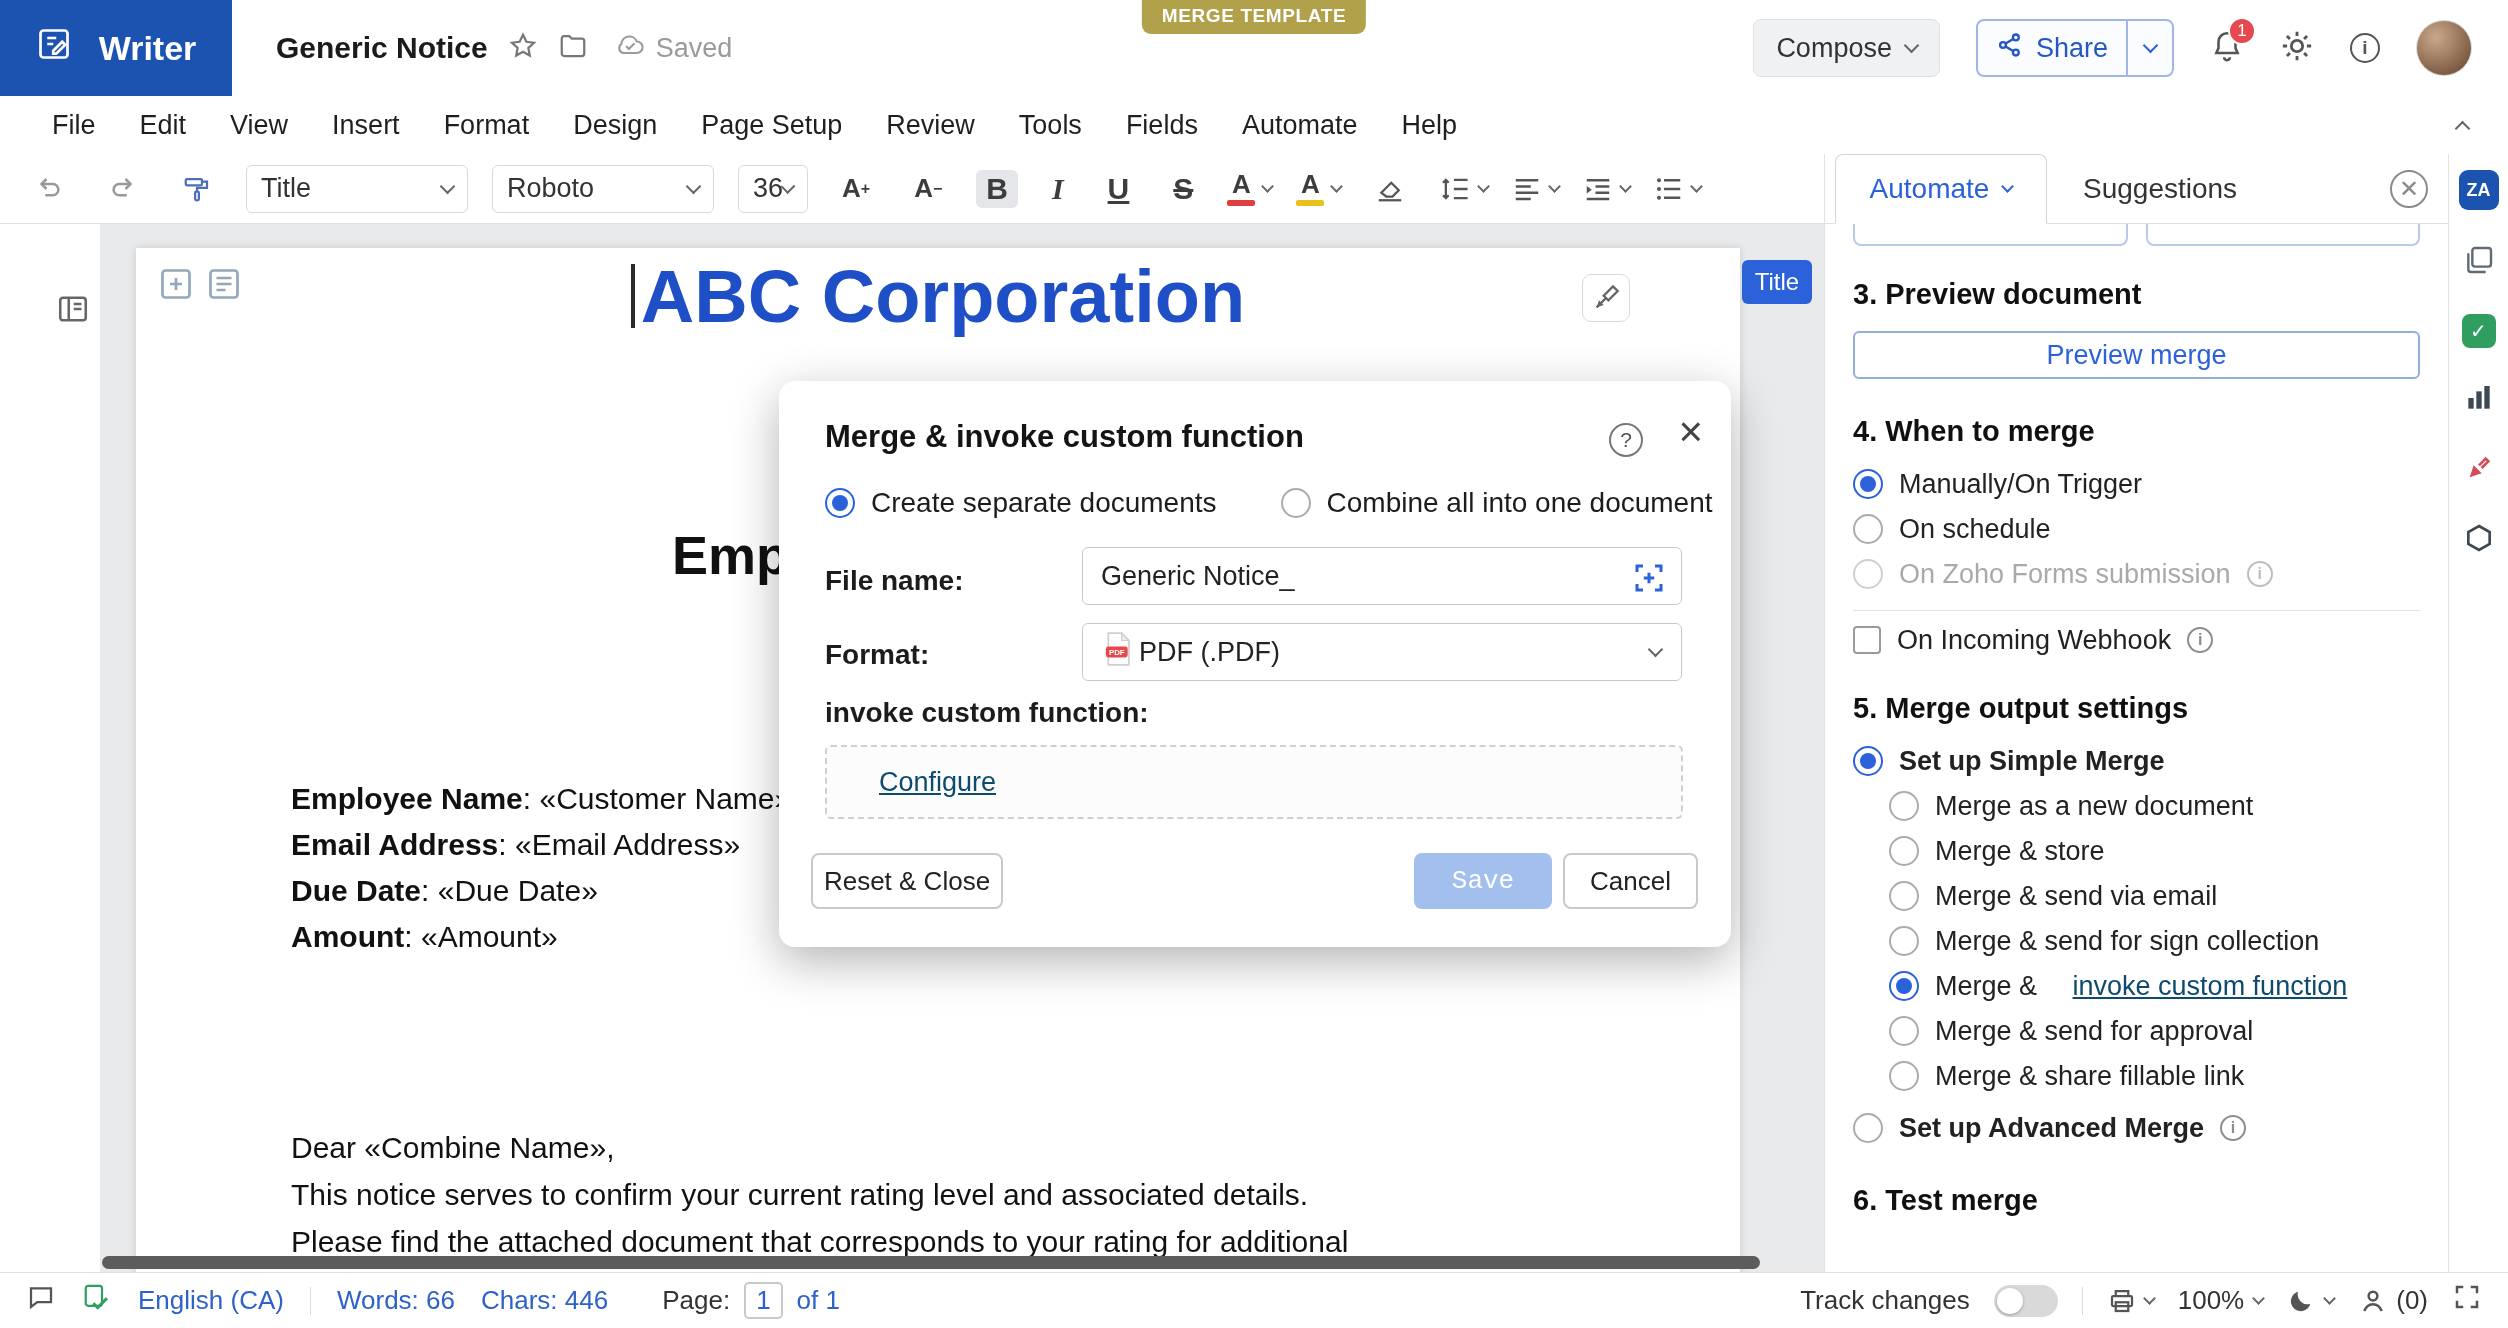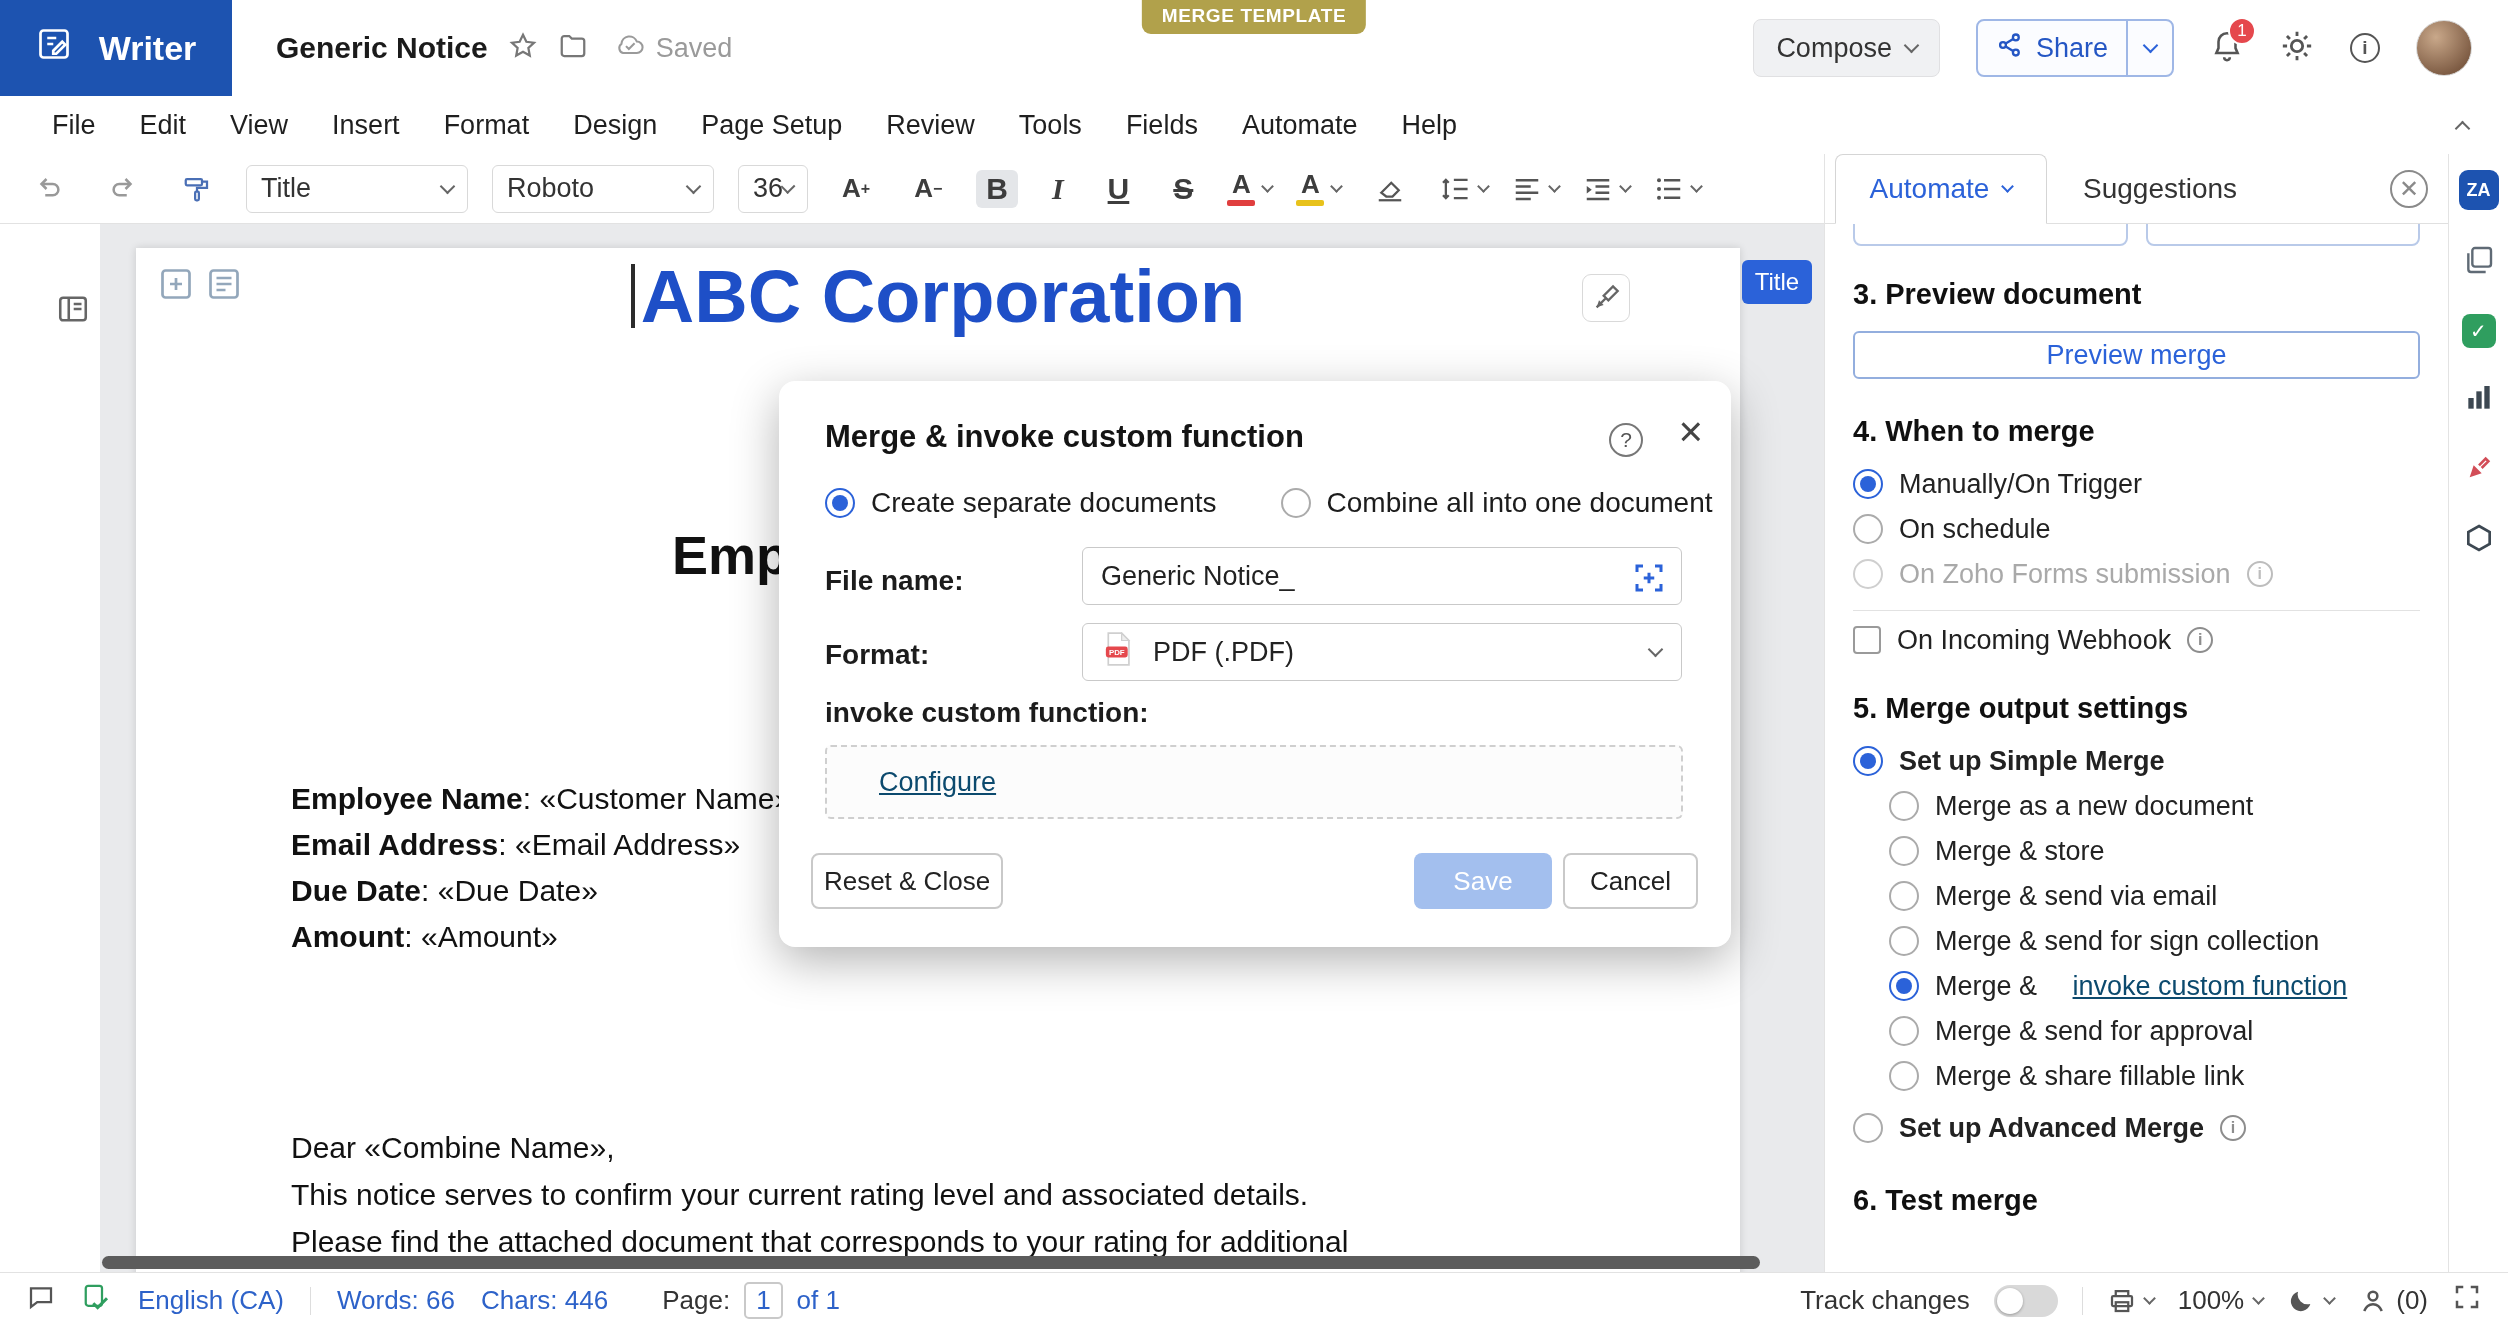--- a/index.html
+++ b/index.html
@@ -112,27 +112,27 @@
 
   
   .modal { position:absolute; left:779px; top:381px; width:952px; height:566px; background:#fff; border-radius:16px; box-shadow:0 14px 48px rgba(0,0,0,.3); z-index:50; }
   .m-title { position:absolute; top:38px; left:46px; font-size:31px; font-weight:700; color:#141414; }
   .m-help { position:absolute; top:42px; right:88px; width:34px; height:34px; border-radius:50%; border:2px solid #777; color:#555; font-size:21px; display:flex; align-items:center; justify-content:center; }
   .m-close { position:absolute; top:30px; right:28px; font-size:42px; color:#444; line-height:1; }
   .m-radios { position:absolute; top:106px; left:46px; display:flex; align-items:center; gap:64px; }
   .m-radio { display:flex; align-items:center; gap:16px; font-size:28px; color:#1c1c1c; }
   .m-label { position:absolute; left:46px; font-size:28px; font-weight:600; color:#1c1c1c; }
   .m-input { position:absolute; left:303px; width:600px; height:58px; border:1px solid #c9c9c9; border-radius:6px; font-size:27px; color:#222; padding:0 60px 0 18px; font-family:"Liberation Sans", sans-serif; }
-  .m-select { position:absolute; left:303px; width:600px; height:58px; border:1px solid #c9c9c9; border-radius:6px; display:flex; align-items:center; gap:20px; padding:0 20px; font-size:27px; color:#222; }
+  .m-select { position:absolute; left:303px; width:600px; height:58px; border:1px solid #c9c9c9; border-radius:6px; display:flex; align-items:center; gap:6px; padding:0 20px; font-size:27px; color:#222; }
   .m-select .chev { margin-left:auto; }
   .fieldicon { position:absolute; left:852px; top:179px; }
   .m-dashed { position:absolute; left:46px; top:364px; width:858px; height:74px; border:2px dashed #cfcfcf; border-radius:6px; background:#fcfcfc; display:flex; align-items:center; padding-left:24px; }
   .m-btn { position:absolute; top:472px; height:56px; border-radius:8px; font-size:26px; display:flex; align-items:center; justify-content:center; font-family:"Liberation Sans", sans-serif; }
   .m-reset { left:32px; width:192px; border:2px solid #c9c9c9; background:#fff; color:#222; }
-  .m-save { left:635px; width:138px; border:none; background:#a3bfee; color:#fff; }
+  .m-save { left:635px; width:138px; border:none; background:#a3bfee; color:#fff;font-family:Liberation Mono, monospace; }
   .m-cancel { left:784px; width:135px; border:2px solid #c9c9c9; background:#fff; color:#222; }
 </style>
 </head>
 <body>
 
 <div class="app">
 
   <header class="topbar">
     <div class="logo">
       <span><svg width="36" height="36" viewBox="0 0 24 24" fill="none" stroke="#fff" stroke-width="1.8">

